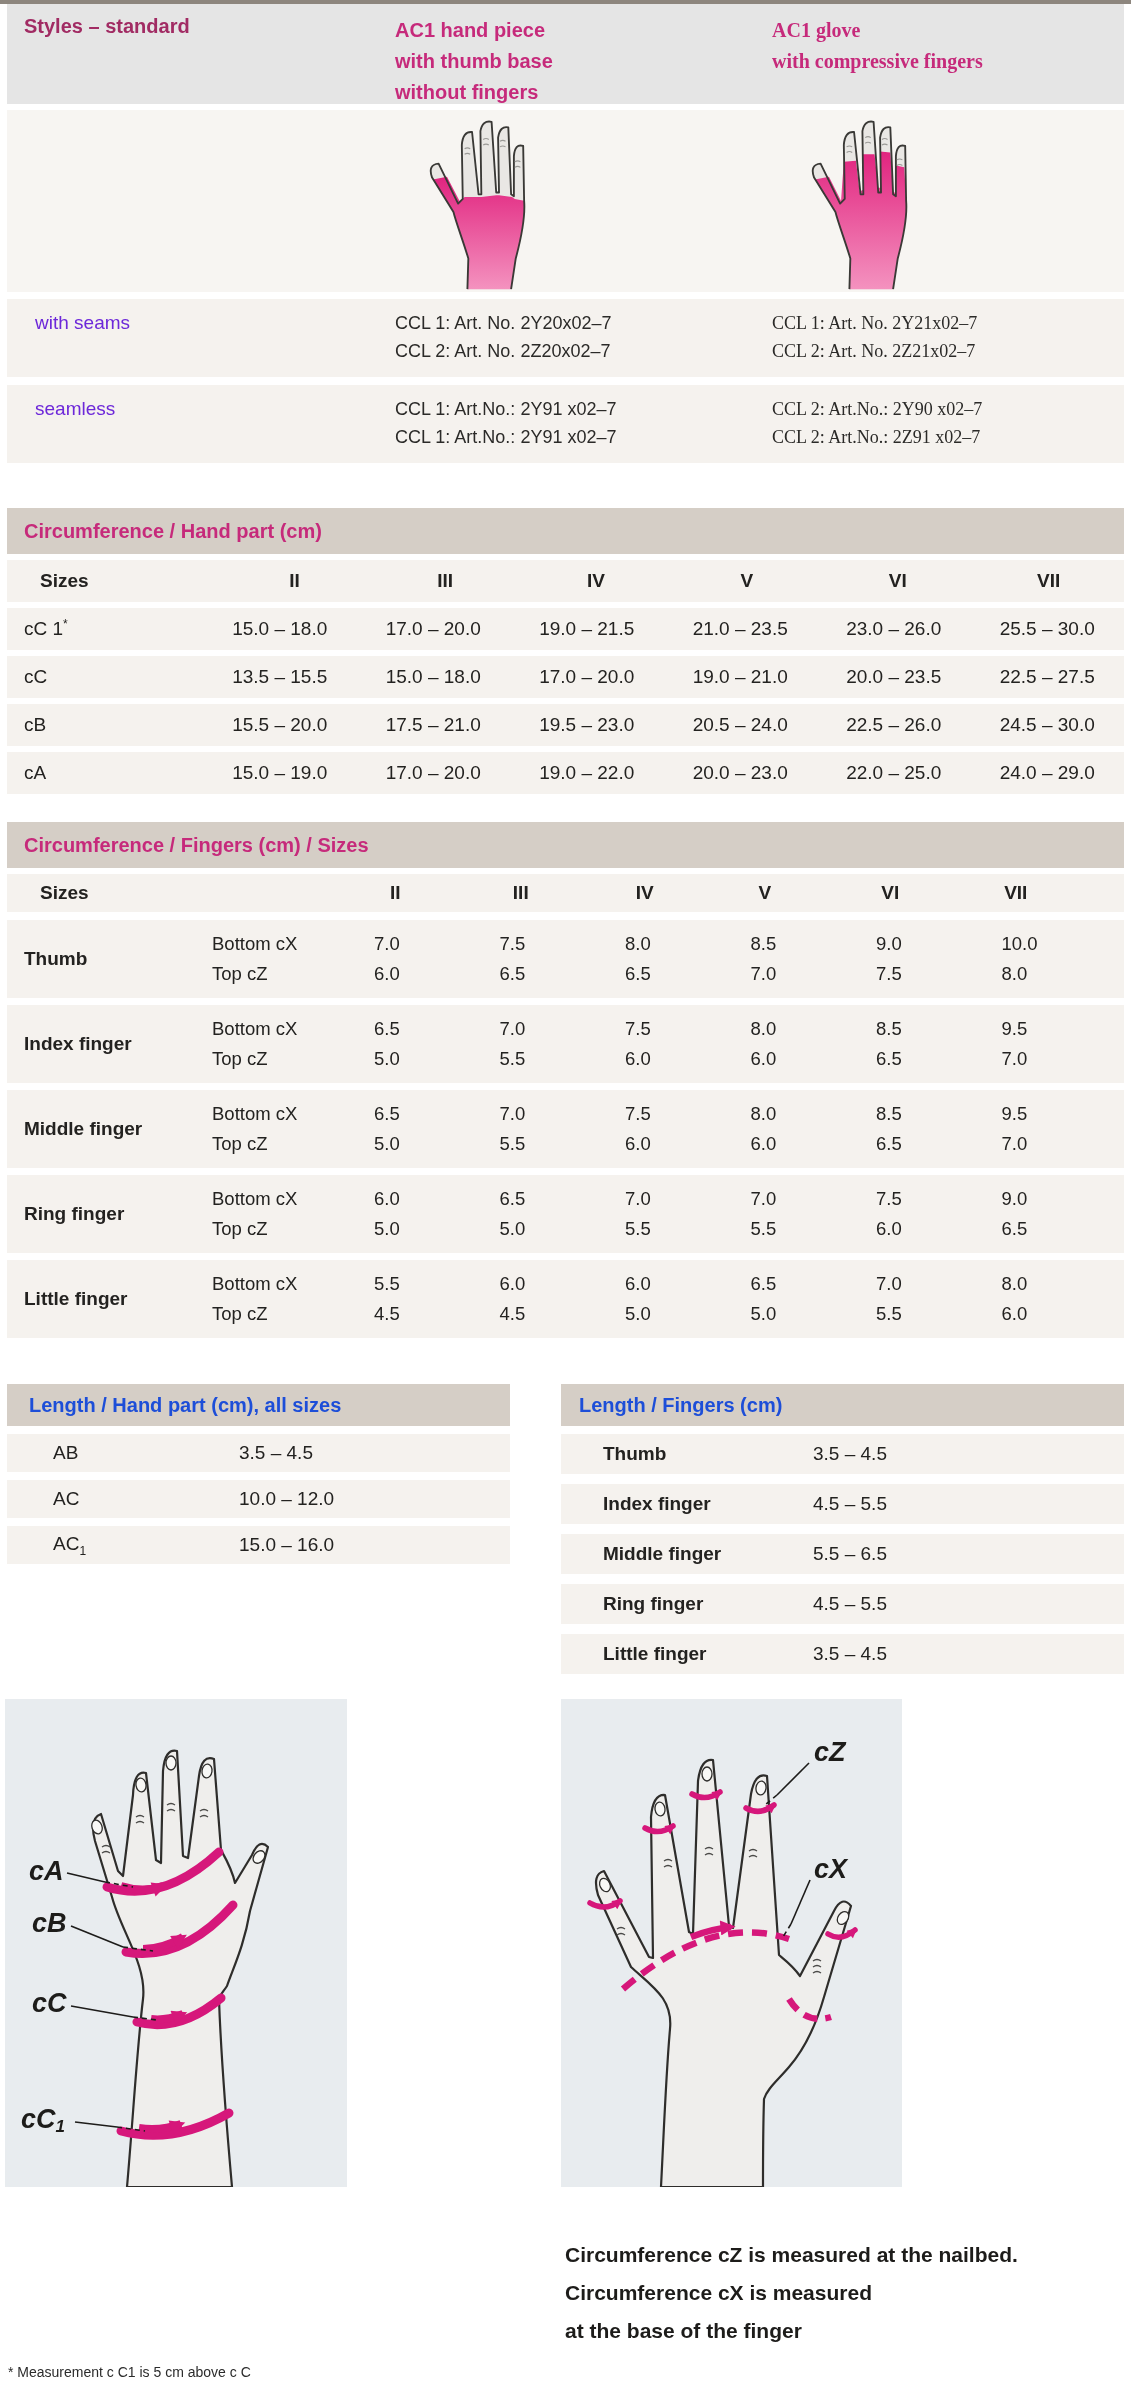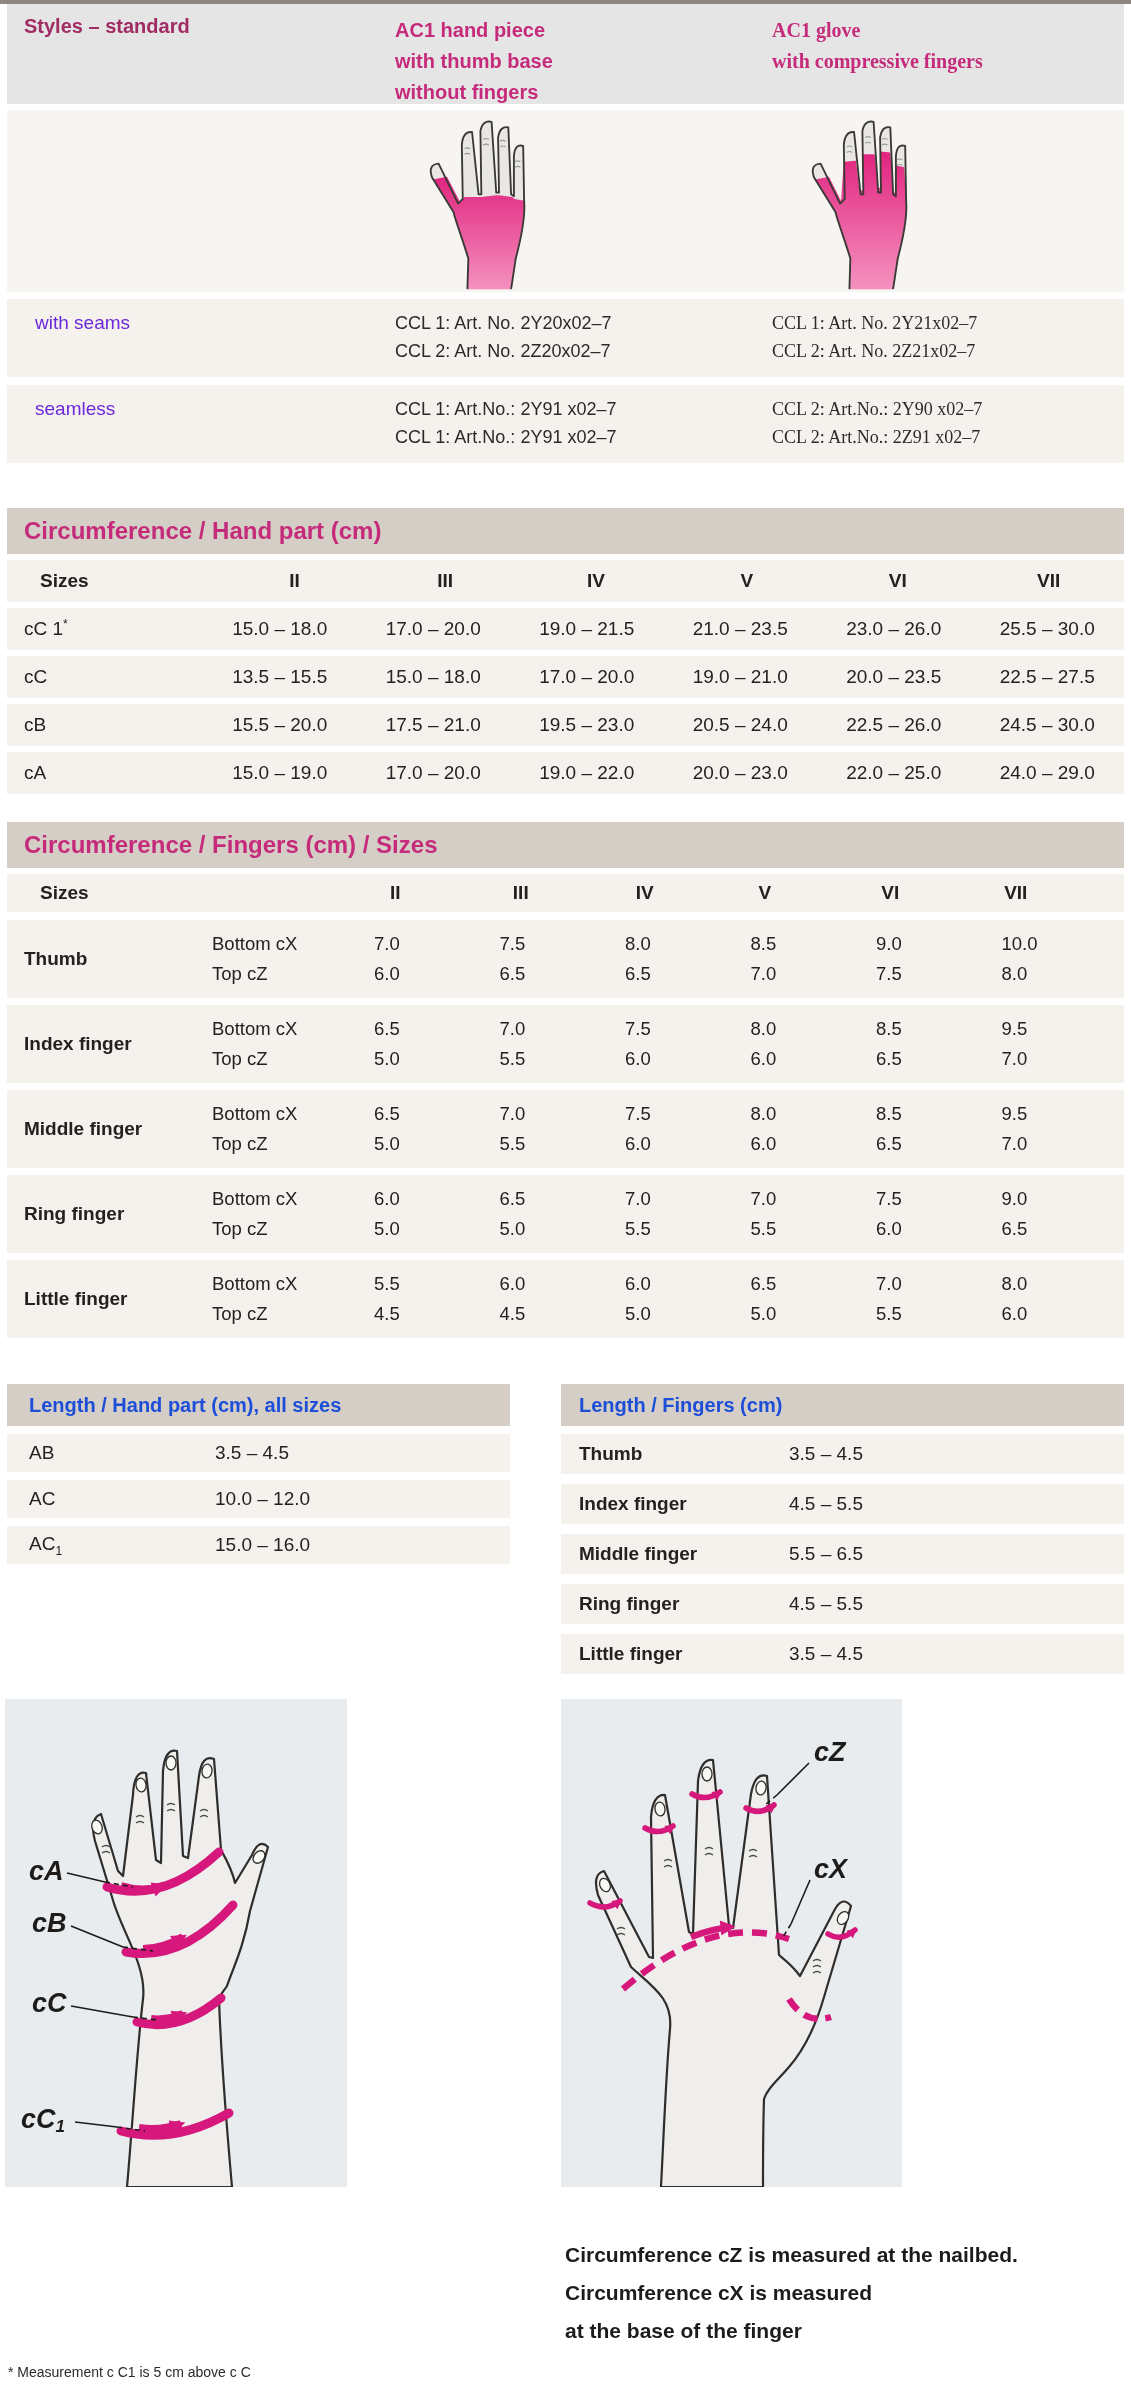--- a/index.html
+++ b/index.html
@@ -21,21 +21,21 @@
   .glove { position:absolute; top:9px; width:142px; height:172px; }
   .g1 { left:408px; } .g2 { left:790px; }
 
   .article-row { background:#f5f2ee; margin:7px 7px 0; padding:10px 0 12px; }
   .article-row.second { margin-top:8px; }
   .row-label { color:#6d28d9; font-size:19px; padding-left:28px; padding-top:3px; }
   .art-lines { font-size:18px; line-height:28px; color:#2b2a28; }
 
   .section-bar {
     margin:0 7px; background:#d5cec6; height:46px; display:flex; align-items:center;
-    font-weight:bold; font-size:24px; color:#c62a7b; padding-left:17px;
+    font-weight:bold; font-size:20px; color:#c62a7b; padding-left:17px;
   }
   .mt45 { margin-top:45px; } .mt28 { margin-top:28px; }
 
   
   .htable { margin:6px 7px 0; }
   .hrow {
     display:grid; grid-template-columns:196px repeat(6,1fr);
     background:#f5f2ee; height:42px; align-items:center;
     margin-bottom:6px; font-size:19px;
   }
@@ -61,21 +61,21 @@
   
   .length-wrap { display:flex; margin:46px 7px 0; gap:51px; }
   .ltable.left  { width:503px; }
   .ltable.right { width:563px; }
   .lbar {
     background:#d5cec6; height:42px; display:flex; align-items:center;
     font-weight:bold; font-size:20px; color:#1d4ed8; margin-bottom:8px;
   }
   .ltable.left  .lbar { padding-left:22px; }
   .ltable.right .lbar { padding-left:18px; }
-  .lrow { display:grid; background:#f5f2ee; align-items:center; font-size:19px; }
+  .lrow { display:grid; background:#f5f2ee; align-items:center; font-size:19px;padding-left:24px; }
   .ltable.left  .lrow { grid-template-columns:208px 1fr; height:38px; margin-bottom:8px; }
   .ltable.right .lrow { grid-template-columns:228px 1fr; height:40px; margin-bottom:10px; }
   .ltable.left  .llabel { padding-left:22px; }
   .ltable.right .llabel { padding-left:18px; font-weight:bold; }
   sub.lsub { font-size:12px; }
 
   
   .diagrams { margin:15px 0 0 5px; display:flex; gap:214px; }
   .dpanel { width:342px; height:488px; background:#e8ecef;font-style:italic; }
   .dpanel.right { width:341px; }

